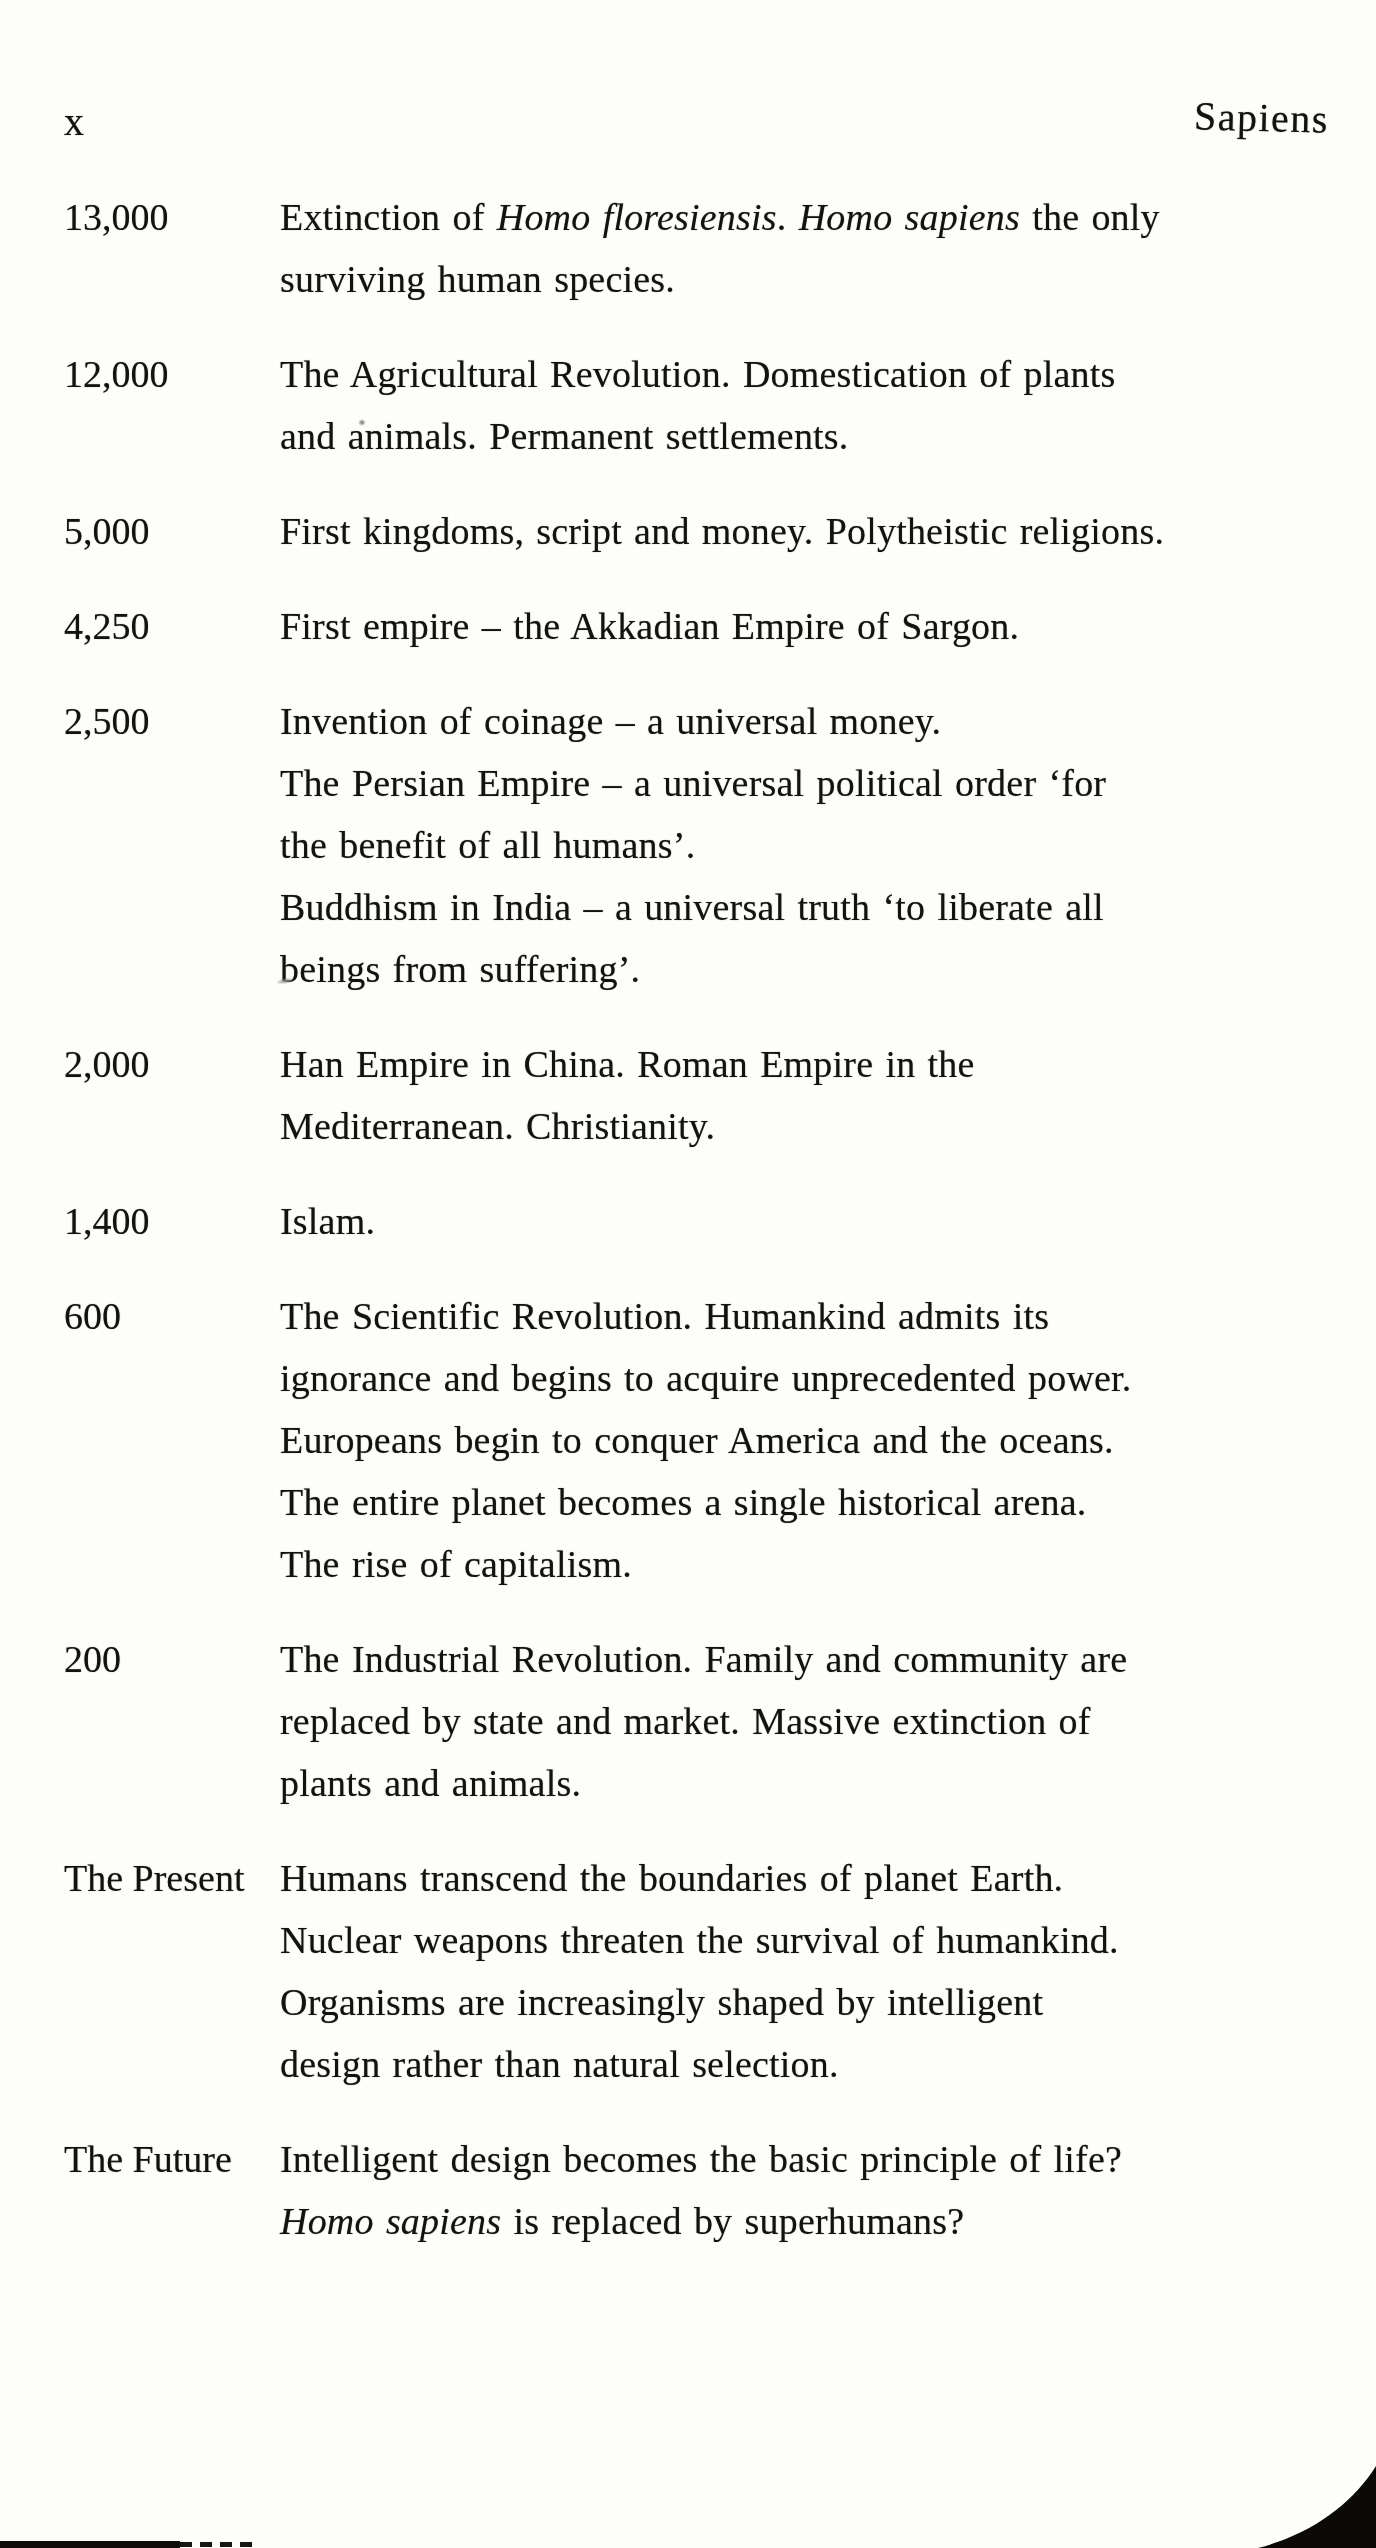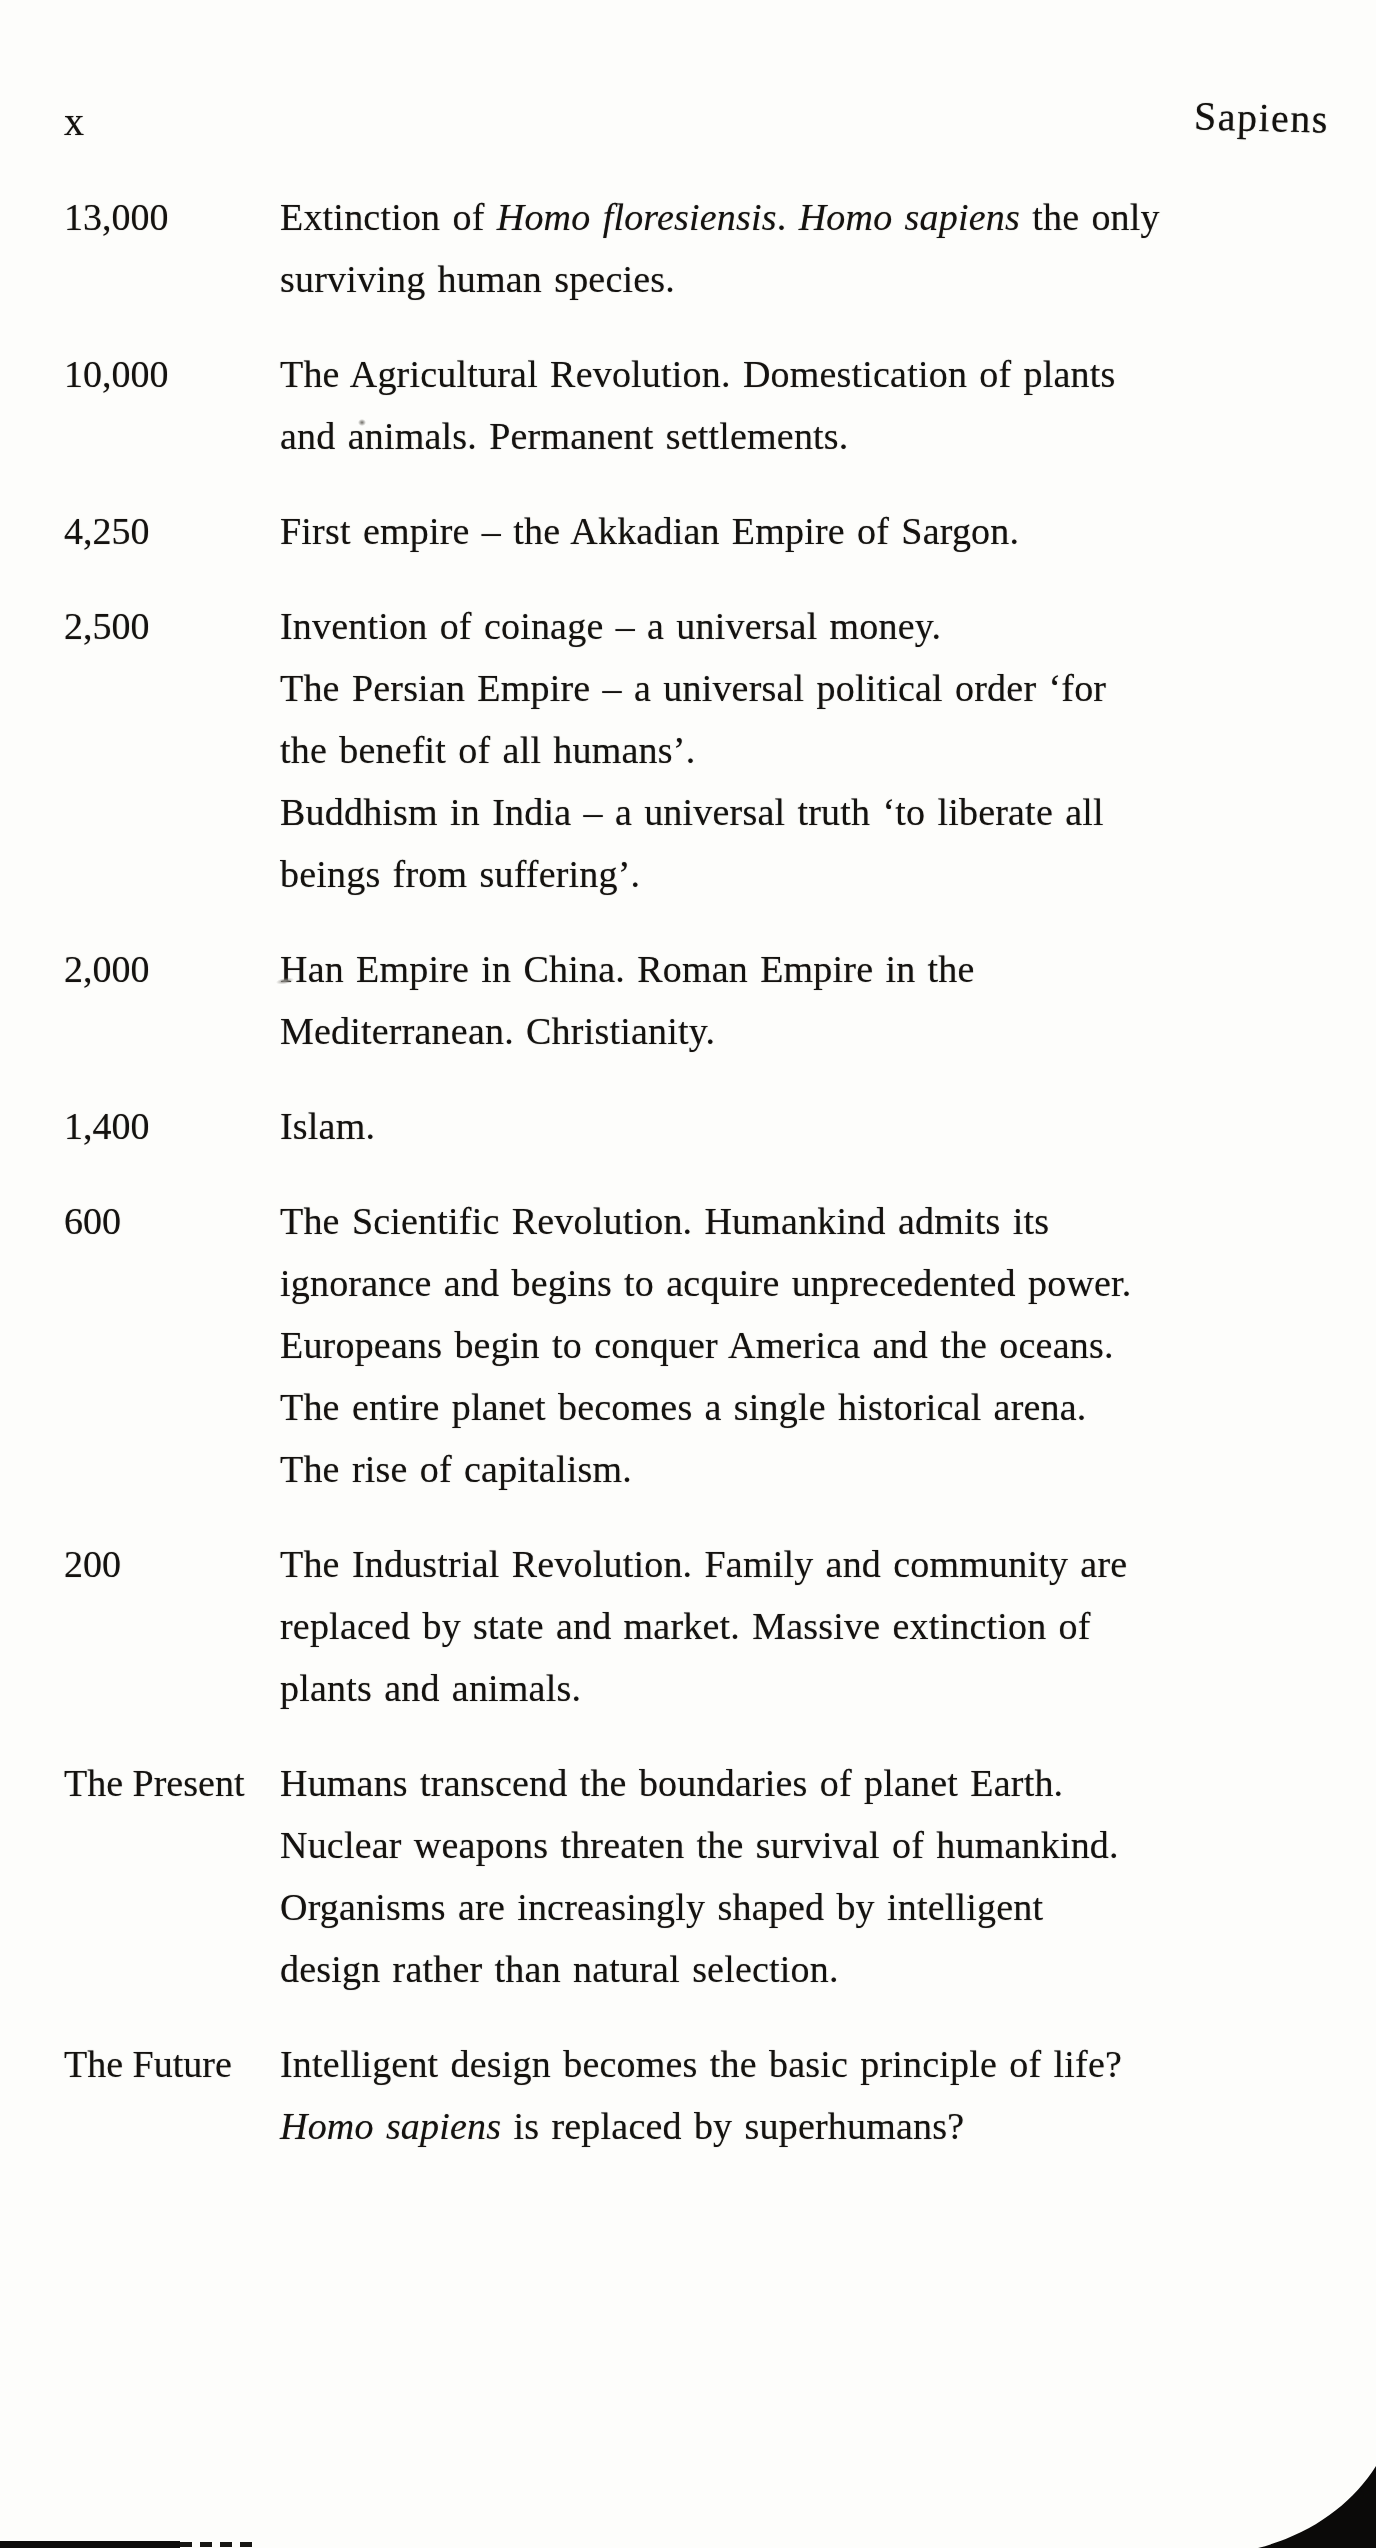--- a/index.html
+++ b/index.html
@@ -90,24 +90,30 @@
 
   <main class="timeline" id="timeline">
       <div class="row">
         <div class="year">13,000</div>
         <div class="desc">
           <div class="line"><span>Extinction of </span><em>Homo floresiensis</em><span>. </span><em>Homo sapiens</em><span> the only</span></div>
           <div class="line"><span>surviving human species.</span></div>
         </div>
       </div>
       <div class="row">
-        <div class="year">10,000</div>
+        <div class="year">12,000</div>
         <div class="desc">
           <div class="line"><span>The Agricultural Revolution. Domestication of plants</span></div>
           <div class="line"><span>and animals. Permanent settlements.</span></div>
+        </div>
+      </div>
+      <div class="row">
+        <div class="year">5,000</div>
+        <div class="desc">
+          <div class="line"><span>First kingdoms, script and money. Polytheistic religions.</span></div>
         </div>
       </div>
       <div class="row">
         <div class="year">4,250</div>
         <div class="desc">
           <div class="line"><span>First empire – the Akkadian Empire of Sargon.</span></div>
         </div>
       </div>
       <div class="row">
         <div class="year">2,500</div>

